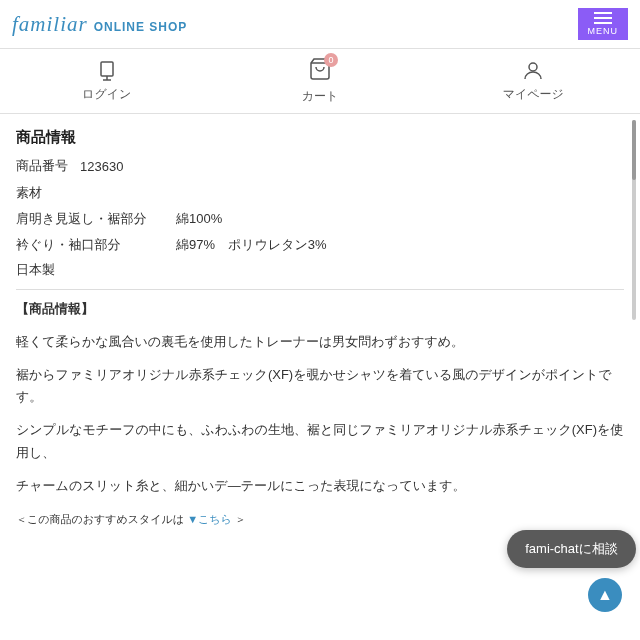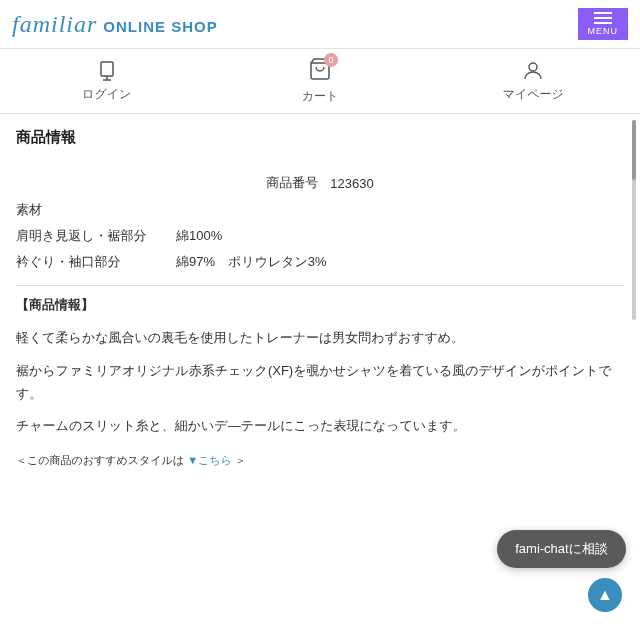--- a/index.html
+++ b/index.html
@@ -28,29 +28,29 @@
     }
 
     .logo-area {
       display: flex;
       align-items: baseline;
       gap: 6px;
     }
 
     .logo-familiar {
       font-family: Georgia, 'Times New Roman', serif;
-      font-size: 24px;
+      font-size: 21px;
       font-style: italic;
       color: #3a8dbf;
       font-weight: 400;
       letter-spacing: 1px;
     }
 
     .logo-online-shop {
-      font-size: 15px;
+      font-size: 12px;
       color: #3a8dbf;
       letter-spacing: 1px;
       font-weight: bold;
       text-transform: uppercase;
     }
 
     .menu-btn {
       background: #8b5cf6;
       color: #fff;
       padding: 4px 10px;
@@ -135,21 +135,21 @@
     .main-content {
       padding: 14px 16px;
       overflow-y: auto;
       height: calc(640px - 120px);
     }
 
     .section-title {
       font-size: 15px;
       font-weight: bold;
       color: #222;
-      margin-bottom: 27px;
+      margin-bottom: 10px;
     }
 
     .info-row {
       display: flex;
       margin-bottom: 5px;
       font-size: 13px;
       color: #333;
       line-height: 1.6;
     }
 
@@ -164,21 +164,20 @@
       font-size: 13px;
       flex: 1;
     }
 
     .product-id-row {
       display: flex;
       align-items: center;
       margin-bottom: 8px;
       font-size: 13px;
       color: #333;
-      justify-content: center;
     }
 
     .product-id-label {
       margin-right: 12px;
     }
 
     .divider-line {
       border: none;
       border-top: 1px solid #ddd;
       margin: 8px 0;
@@ -229,21 +228,21 @@
       background: #999;
       border-radius: 2px;
       position: absolute;
       top: 0;
     }
 
     
     .fami-chat-btn {
       position: absolute;
       bottom: 72px;
-      right: 14px;
+      right: 4px;
       background: #5a5a5a;
       color: #fff;
       border-radius: 24px;
       padding: 10px 18px;
       font-size: 13px;
       cursor: pointer;
       box-shadow: 0 2px 8px rgba(0,0,0,0.25);
       white-space: nowrap;
     }
 
@@ -328,28 +327,30 @@
     <span class="info-label" style="min-width:160px;">肩明き見返し・裾部分</span>
     <span class="info-value">綿100%</span>
   </div>
 
   <div class="info-row">
     <span class="info-label" style="min-width:160px;">衿ぐり・袖口部分</span>
     <span class="info-value">綿97%　ポリウレタン3%</span>
   </div>
 
   <div class="info-row">
+    <span class="info-value">日本製</span>
   </div>
 
   <hr class="divider-line">
 
   <div class="description-section">
     <p class="description-heading">【商品情報】</p>
     <p>軽くて柔らかな風合いの裏毛を使用したトレーナーは男女問わずおすすめ。</p>
     <p>裾からファミリアオリジナル赤系チェック(XF)を覗かせシャツを着ている風のデザインがポイントです。</p>
+    <p>シンプルなモチーフの中にも、ふわふわの生地、裾と同じファミリアオリジナル赤系チェック(XF)を使用し、</p>
     <p>チャームのスリット糸と、細かいデ―テールにこった表現になっています。</p>
   </div>
 
   <div class="cta-row">
     <span>＜この商品のおすすめスタイルは</span>
     <a class="cta-link" href="#">▼こちら</a>
     <span>＞</span>
   </div>
 
 </main>

